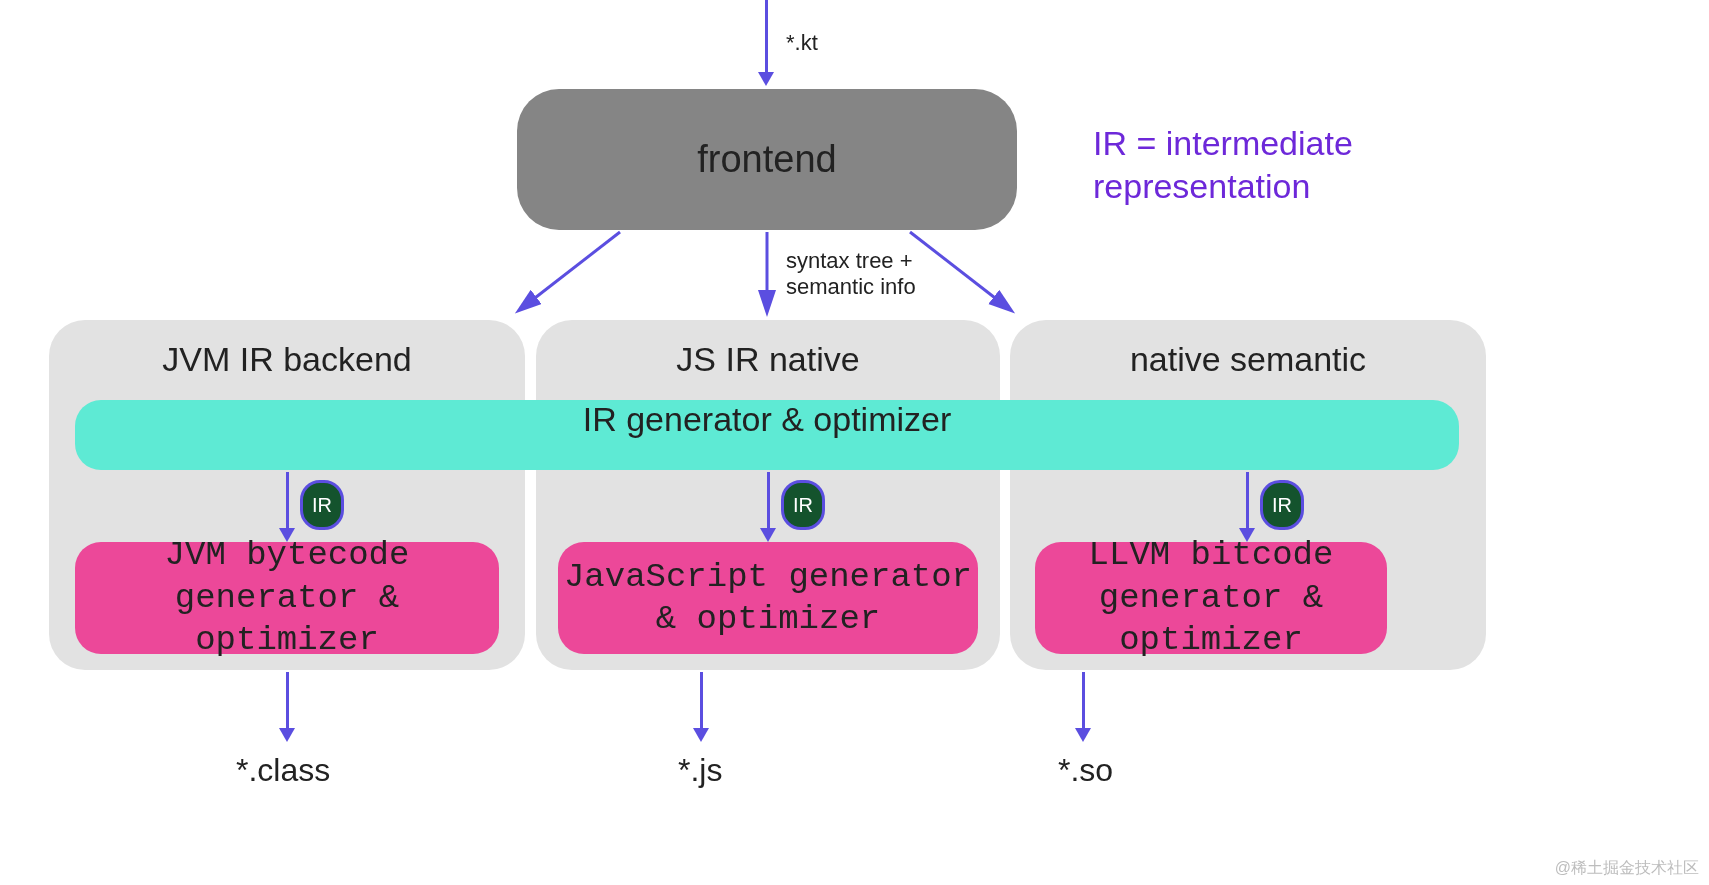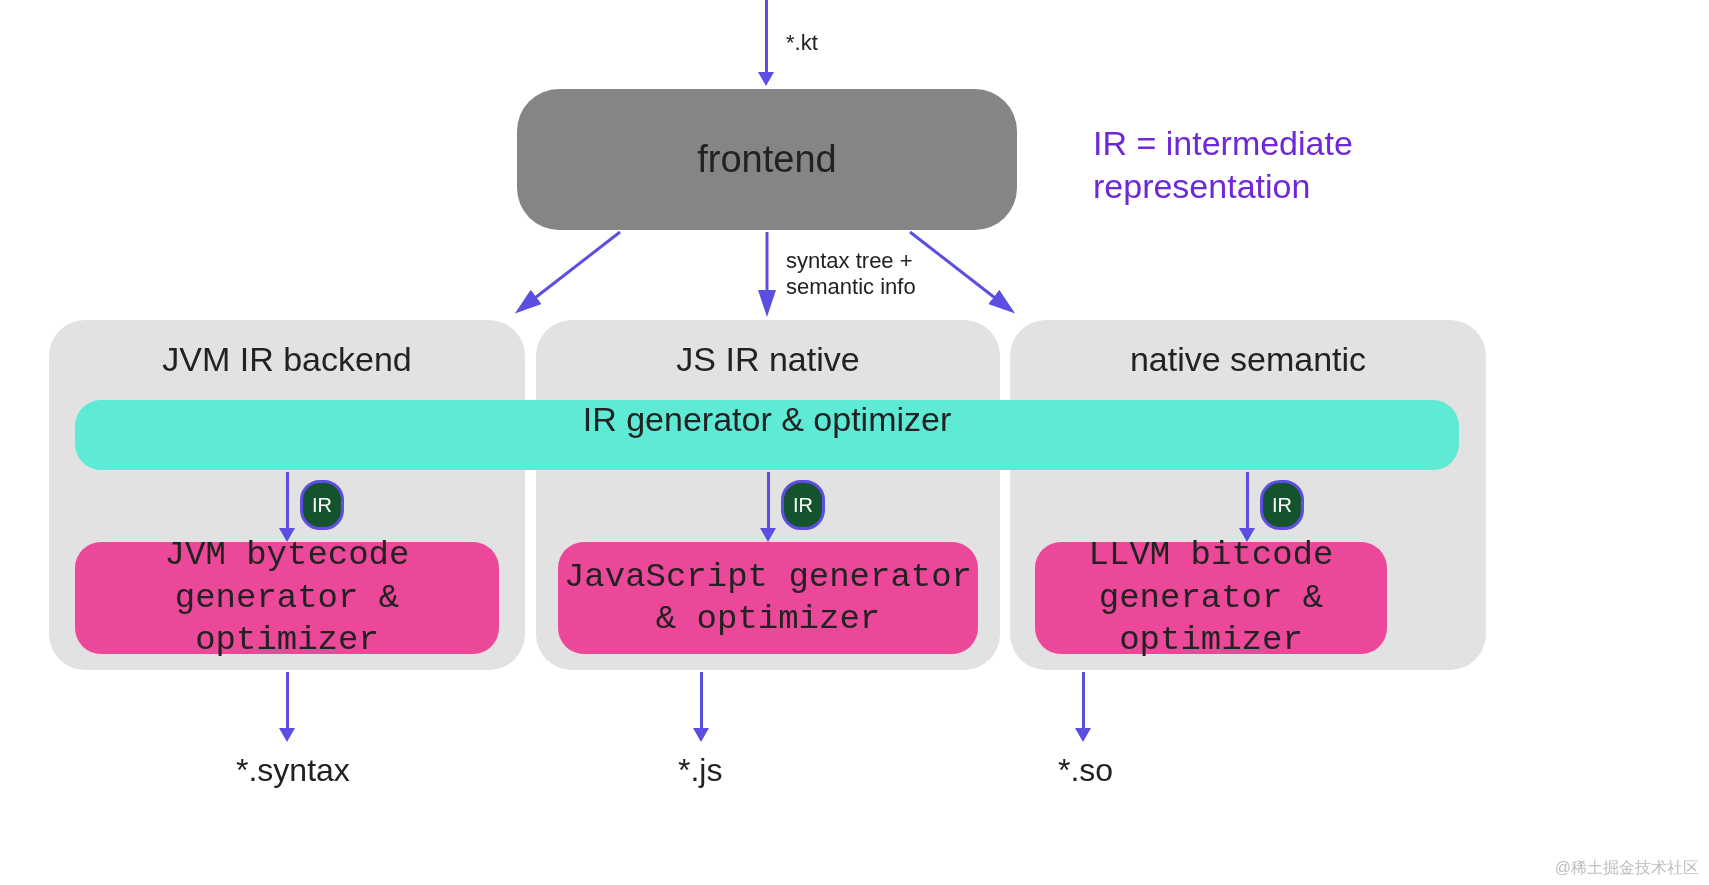--- a/index.html
+++ b/index.html
@@ -184,21 +184,21 @@
   </div>
   <div class="inner-box inner-js">
     <span>JavaScript generator &amp; optimizer</span>
   </div>
   <div class="inner-box inner-native">
     <span>LLVM bitcode generator &amp;  optimizer</span>
   </div>
 
   <div class="arrow-line" style="left:286px; top:672px; width:3px; height:58px;"></div>
   <div class="arrow-head" style="left:279px; top:728px;"></div>
-  <div class="label-output" style="left:236px; top:752px;">*.syntax</div>
+  <div class="label-output" style="left:236px; top:752px;">*.class</div>
 
   <div class="arrow-line" style="left:700px; top:672px; width:3px; height:58px;"></div>
   <div class="arrow-head" style="left:693px; top:728px;"></div>
   <div class="label-output" style="left:678px; top:752px;">*.js</div>
 
   <div class="arrow-line" style="left:1082px; top:672px; width:3px; height:58px;"></div>
   <div class="arrow-head" style="left:1075px; top:728px;"></div>
   <div class="label-output" style="left:1058px; top:752px;">*.so</div>
 
   <div class="watermark">@稀土掘金技术社区</div>

